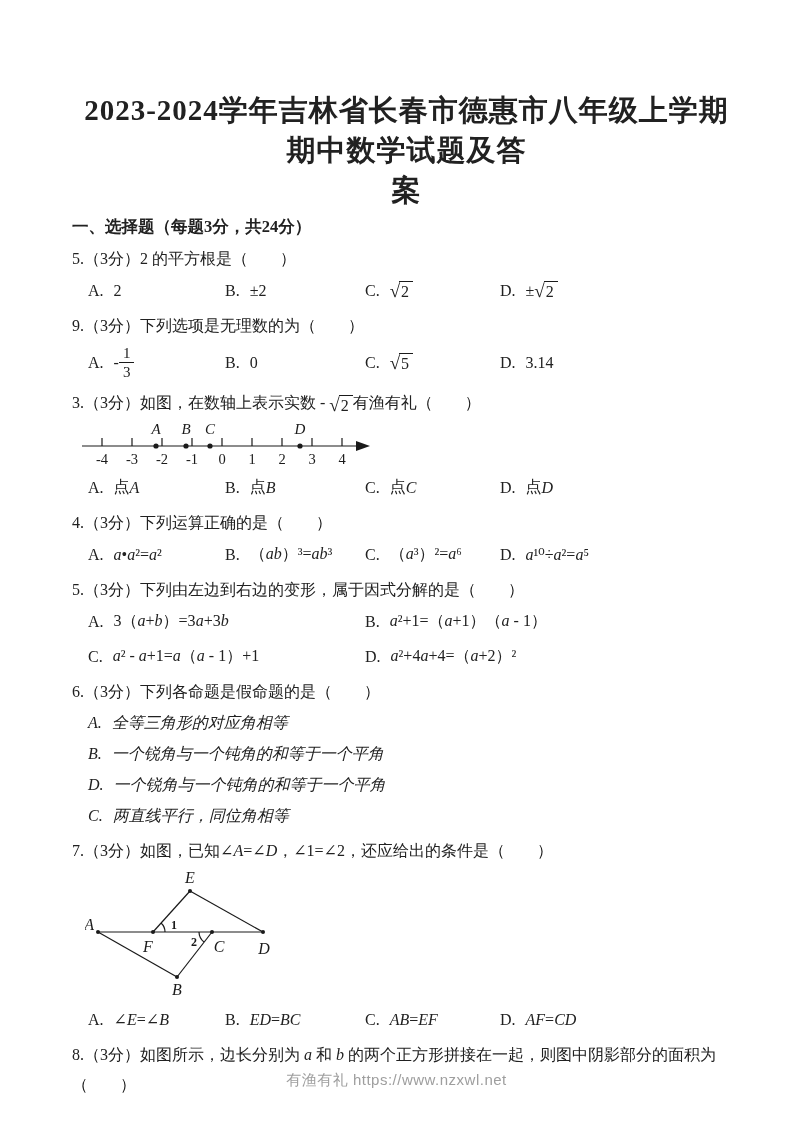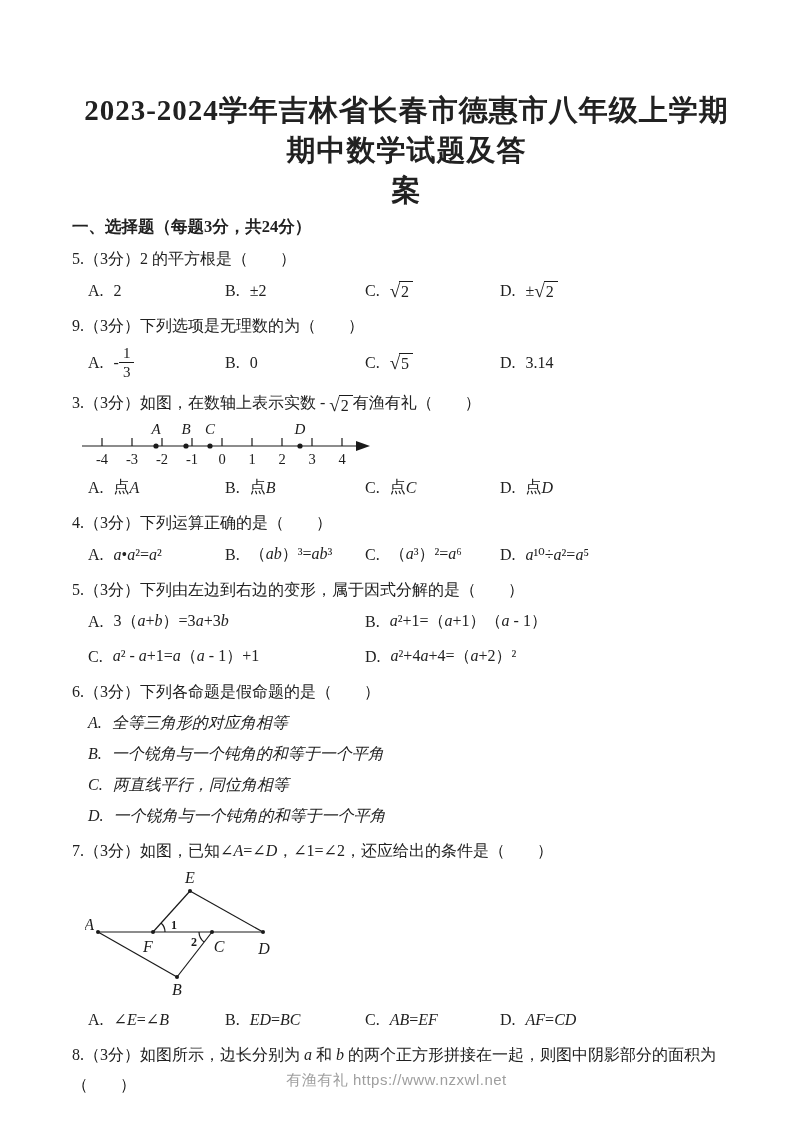--- a/index.html
+++ b/index.html
@@ -256,22 +256,22 @@
           <span class="opt-label">D.</span>
           <span class="mathify"><i>a</i>²+4<i>a</i>+4=（<i>a</i>+2）²</span>
         </span>
     </div>
   </div>
 
   <div class="q optlist">
     <div class="q-text">6.（3分）下列各命题是假命题的是（　　）</div>
     <div class="optline"><span class="opt-label">A.</span><span>全等三角形的对应角相等</span></div>
     <div class="optline"><span class="opt-label">B.</span><span>一个锐角与一个钝角的和等于一个平角</span></div>
+    <div class="optline"><span class="opt-label">D.</span><span>一个锐角与一个钝角的和等于一个平角</span></div>
     <div class="optline"><span class="opt-label">C.</span><span>两直线平行，同位角相等</span></div>
-    <div class="optline"><span class="opt-label">D.</span><span>一个锐角与一个钝角的和等于一个平角</span></div>
   </div>
 
   <div class="q">
     <div class="q-text mathify">7.（3分）如图，已知∠<i>A</i>=∠<i>D</i>，∠1=∠2，还应给出的条件是（　　）</div>
 
     <svg class="tri-svg" width="215" height="133" viewBox="0 0 215 133">
       <line class="fig-stroke" x1="13" y1="63" x2="178" y2="63"></line>
       <line class="fig-stroke" x1="68" y1="63" x2="105" y2="22"></line>
       <line class="fig-stroke" x1="105" y1="22" x2="178" y2="63"></line>
       <line class="fig-stroke" x1="13" y1="63" x2="92" y2="108"></line>

